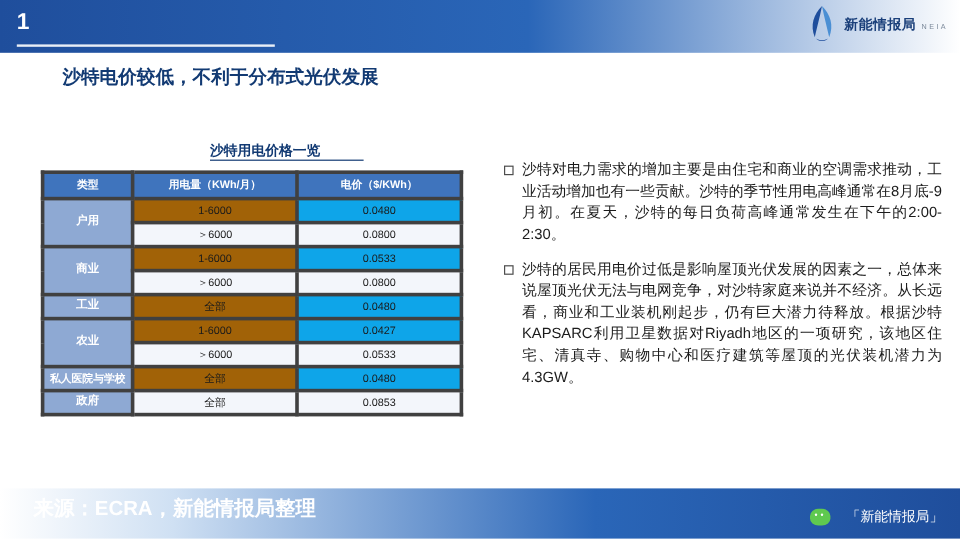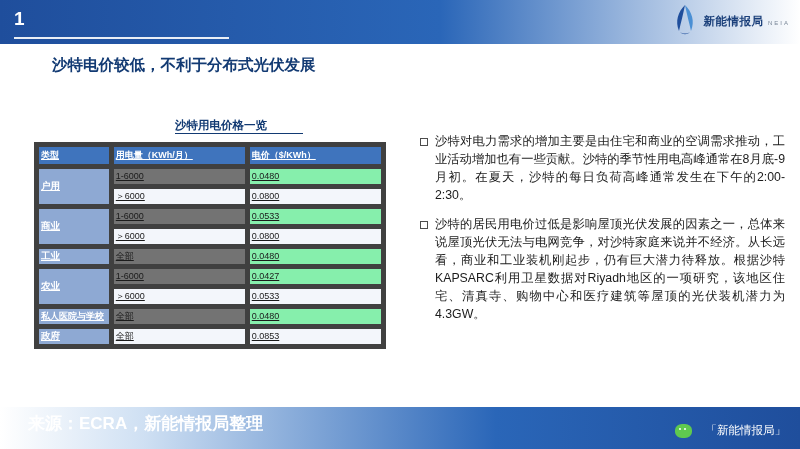--- a/index.html
+++ b/index.html
@@ -66,45 +66,44 @@
   }
 
   table.price-table {
     position: absolute; left: 34px; top: 142px;
     width: 352px;
     border-collapse: collapse;
     font-size: 9px;
     color: #1b1b1b;
   }
   table.price-table th, table.price-table td {
-    border: 5px solid #404040;
-    text-align: left;
+    border: 3px solid #404040;
+    text-align: center;
     height: 20px;
     padding: 0 2px;
     line-height: 1.15;
-    text-decoration: underline;
   }
   table.price-table thead th {
     background: #3f74bd;
     color: #ffffff;
     font-weight: bold;
     font-size: 9px;
     height: 22px;
   }
   td.cat {
     background: #8ea9d3;
     color: #ffffff;
     font-weight: bold;
     width: 76px;
     font-size: 9.5px;
   }
   td.cat.two-line { line-height: 1.25; font-size: 9px; }
-  td.val { background: #737373; width: 138px; }
+  td.val { background: #a16207; width: 138px; }
   td.val.alt { background: #f3f6fb; }
-  td.price { background: #86efac; width: 138px; }
+  td.price { background: #0ea5e9; width: 138px; }
   td.price.alt { background: #f3f6fb; }
 
   
   .bullets {
     position: absolute; left: 420px; top: 133px; width: 365px;
   }
   .bullet {
     display: flex; gap: 7px; margin-bottom: 11px;
   }
   .bullet-marker {

